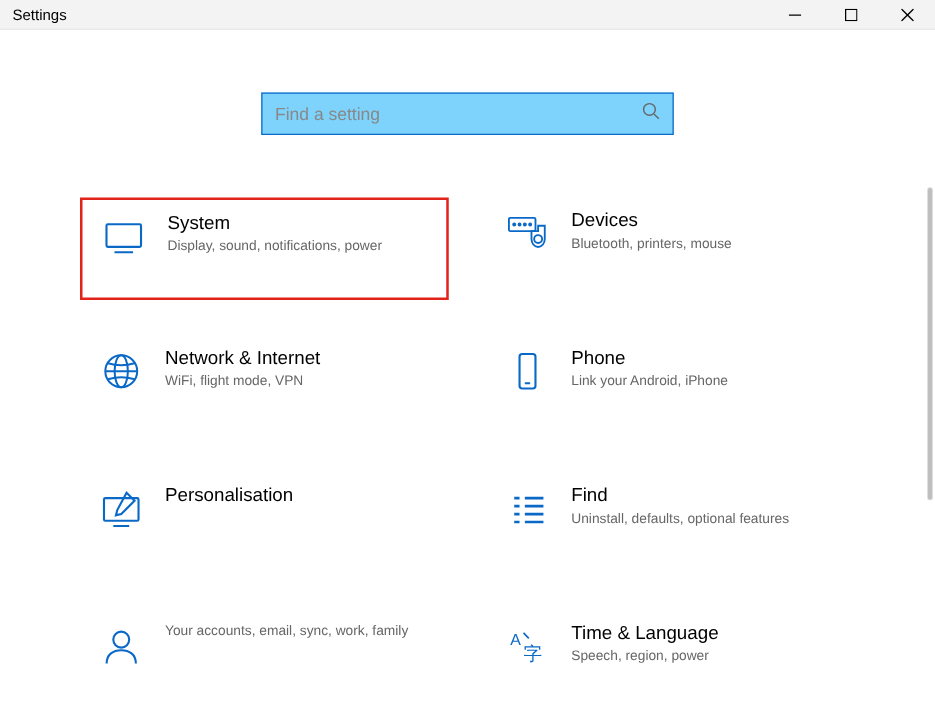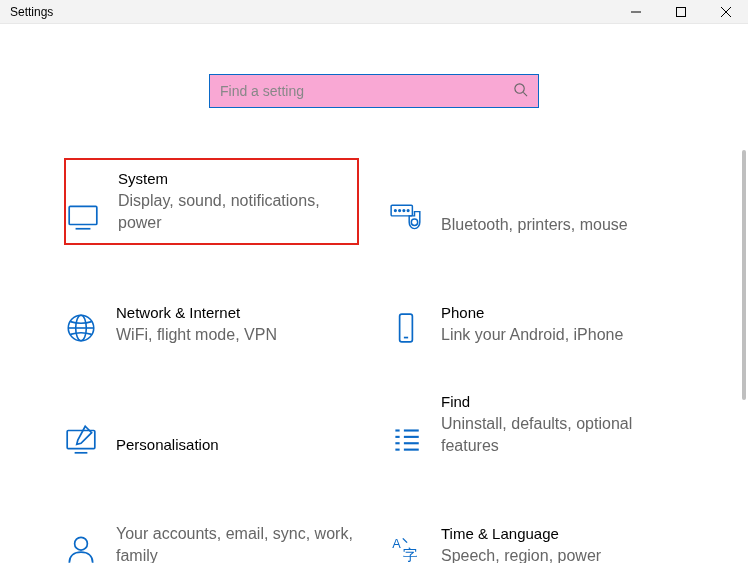--- a/index.html
+++ b/index.html
@@ -44,21 +44,21 @@
       justify-content: center;
       margin: 50px 0 50px 0;
     }
     .search-box {
       width: 330px;
       height: 34px;
       border: 1.5px solid #0a69c7;
       display: flex;
       align-items: center;
       padding: 0 10px;
-      background: #f9a8d4;
+      background: #7dd3fc;
     }
     .search-input {
       flex: 1;
       border: none;
       outline: none;
       font-size: 14px;
       color: #333;
       background: transparent;
     }
     .search-input::placeholder { color: #888; }
@@ -66,22 +66,22 @@
     .grid {
       display: grid;
       grid-template-columns: 1fr 1fr;
       column-gap: 30px;
       row-gap: 28px;
       width: 620px;
       margin: 0 auto;
     }
     .category {
       display: flex;
-      align-items: flex-end;
-      padding: 10px 0;
+      align-items: flex-start;
+      padding: 10px 16px;
       min-height: 82px;
       position: relative;
     }
     .category.highlighted {
       border: 2px solid #e2231a;
     }
     .cat-icon {
       width: 34px;
       height: 34px;
       flex-shrink: 0;
@@ -90,21 +90,21 @@
       margin-top: 2px;
     }
     .cat-icon svg { width: 100%; height: 100%; }
     .cat-text { flex: 1; }
     .cat-title {
       font-size: 15px;
       color: #000;
       margin-bottom: 3px;
     }
     .cat-desc {
-      font-size: 16px;
+      font-size: 11px;
       color: #666;
       line-height: 1.35;
     }
     
     .scrollbar {
       position: absolute;
       right: 2px;
       top: 150px;
       width: 4px;
       height: 250px;
@@ -172,20 +172,21 @@
           <rect x="2" y="4" width="20" height="10" rx="1"></rect>
           <circle cx="6" cy="9" r="0.8" fill="currentColor"></circle>
             <circle cx="10" cy="9" r="0.8" fill="currentColor"></circle>
             <circle cx="14" cy="9" r="0.8" fill="currentColor"></circle>
             <circle cx="18" cy="9" r="0.8" fill="currentColor"></circle>
           <path d="M19 14 L19 20 C19 23 21 26 24 26 C27 26 29 23 29 20 L29 10 L24 10 L24 14 Z"></path>
           <circle cx="24" cy="20" r="3"></circle>
         </svg>
       </div>
       <div class="cat-text">
+        <div class="cat-title">Devices</div>
         <div class="cat-desc">Bluetooth, printers, mouse</div>
       </div>
     </div>
 
     <div class="category">
       <div class="cat-icon">
         <svg viewBox="0 0 32 32" fill="none" stroke="currentColor" stroke-width="1.5">
           <circle cx="16" cy="16" r="12"></circle>
           <ellipse cx="16" cy="16" rx="5" ry="12"></ellipse>
           <line x1="4" y1="16" x2="28" y2="16"></line>

